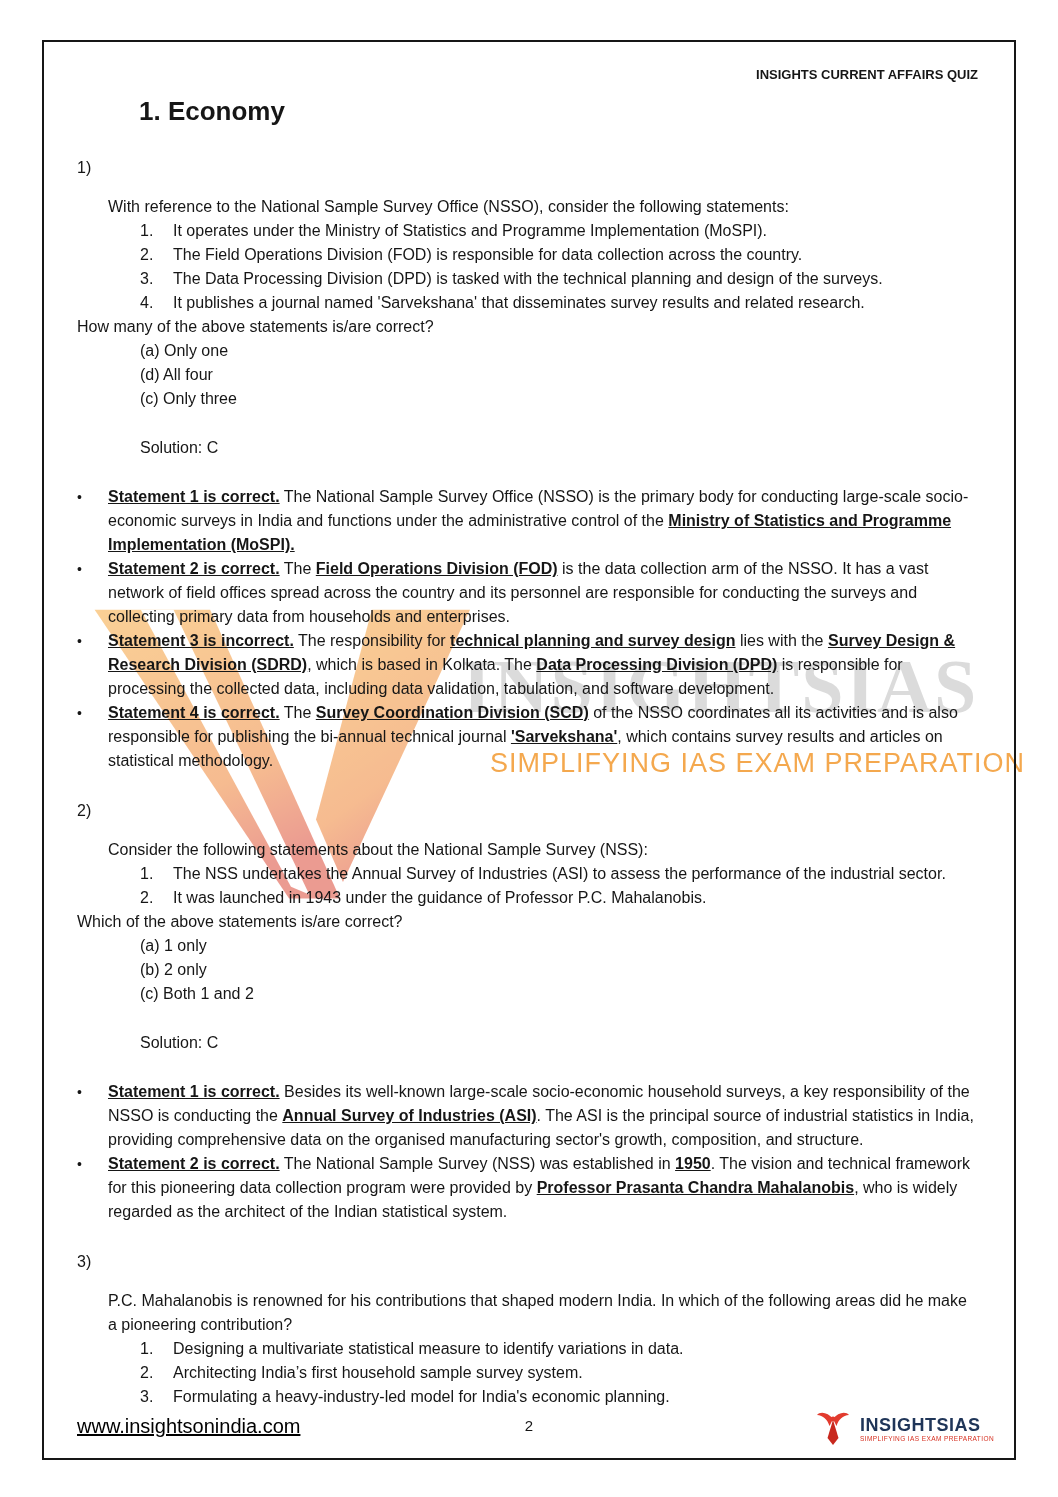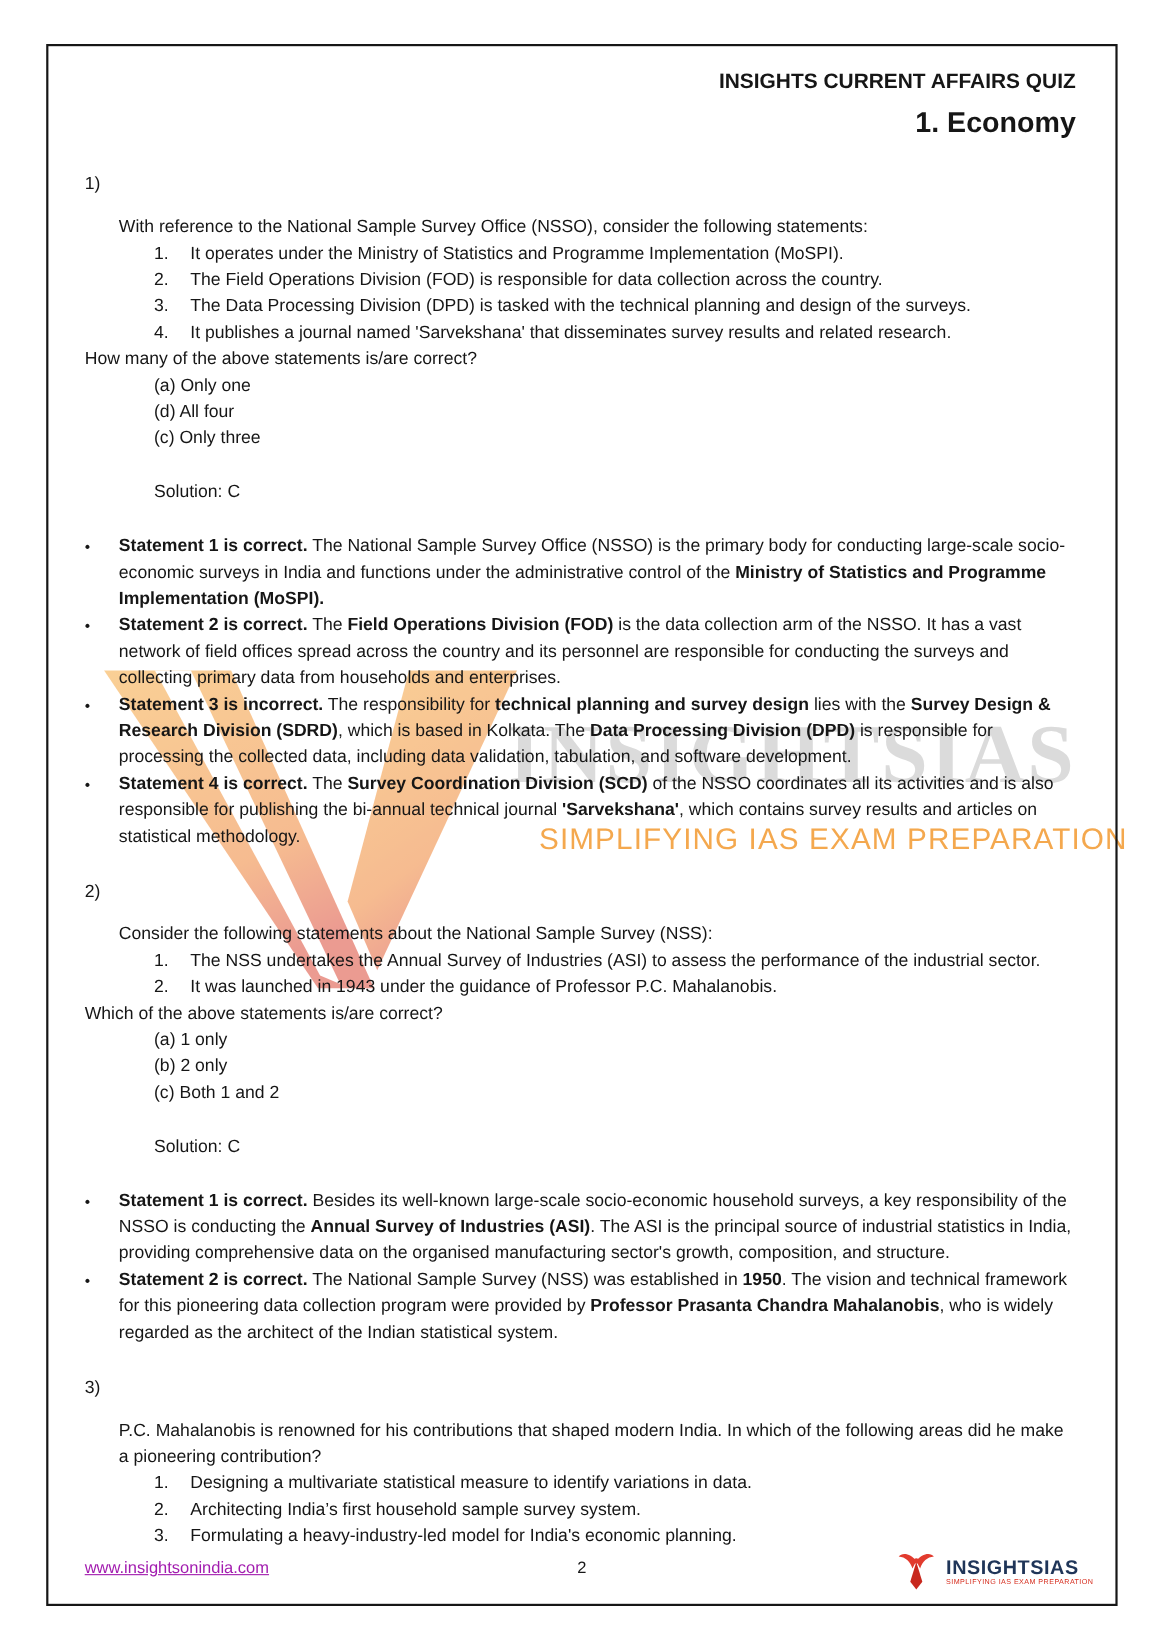--- a/index.html
+++ b/index.html
@@ -26,42 +26,42 @@
   .wm-tagline {
     position:absolute; left:490px; top:750px;
     font-size:27px; line-height:1; letter-spacing:1px;
     color:rgba(243,156,53,0.88); white-space:nowrap;
   }
   
   .content {
     position:absolute; left:44px; top:42px; right:44px; bottom:39px;
     padding:22px 36px 0 33px; z-index:1;
   }
-  .doc-header { text-align:right; font-weight:bold; font-size:19px; line-height:22px; }
-  .title { font-size:26px; line-height:34px; font-weight:bold; margin:8px 0 0 62px;text-align:right; }
+  .doc-header { text-align:right; font-weight:bold; font-size:13px; line-height:22px; }
+  .title { font-size:26px; line-height:34px; font-weight:bold; margin:8px 0 0 62px; }
   .questions { margin-top:28px; }
   .question:not(:first-child) { margin-top:26px; }
   .qstem { display:flex; }
   .qnum { flex:none; width:31px; }
   .qtext { flex:1;margin-top:39px; }
   .stmts { margin-left:63px; }
   .stmt { display:flex; }
   .snum { flex:none; width:33px; }
   .stext { flex:1; }
   .options { margin-left:63px; }
   .solution { margin-left:63px; margin-top:25px; }
   .bullets { margin-top:25px; }
   .bullet-row { display:flex; }
   .dot { flex:none; width:31px; font-size:14px; }
   .bullet-text { flex:1; }
-  .b { font-weight:bold; }
+  .b { font-weight:bold;text-decoration:underline; }
   
   .footer-url {
     position:absolute; left:77px; bottom:60px; z-index:2;
-    color:#a21caf; font-size:15px; line-height:22px;
+    color:#000000; font-size:20px; line-height:22px;
   }
   .footer-page {
     position:absolute; left:0; right:0; bottom:60px; z-index:2;
     text-align:center; font-size:15px; line-height:22px;
   }
   .footer-logo {
     position:absolute; right:64px; bottom:48px; z-index:2;
     display:flex; align-items:center; gap:7px;
   }
   .bird { width:40px; height:40px; }

